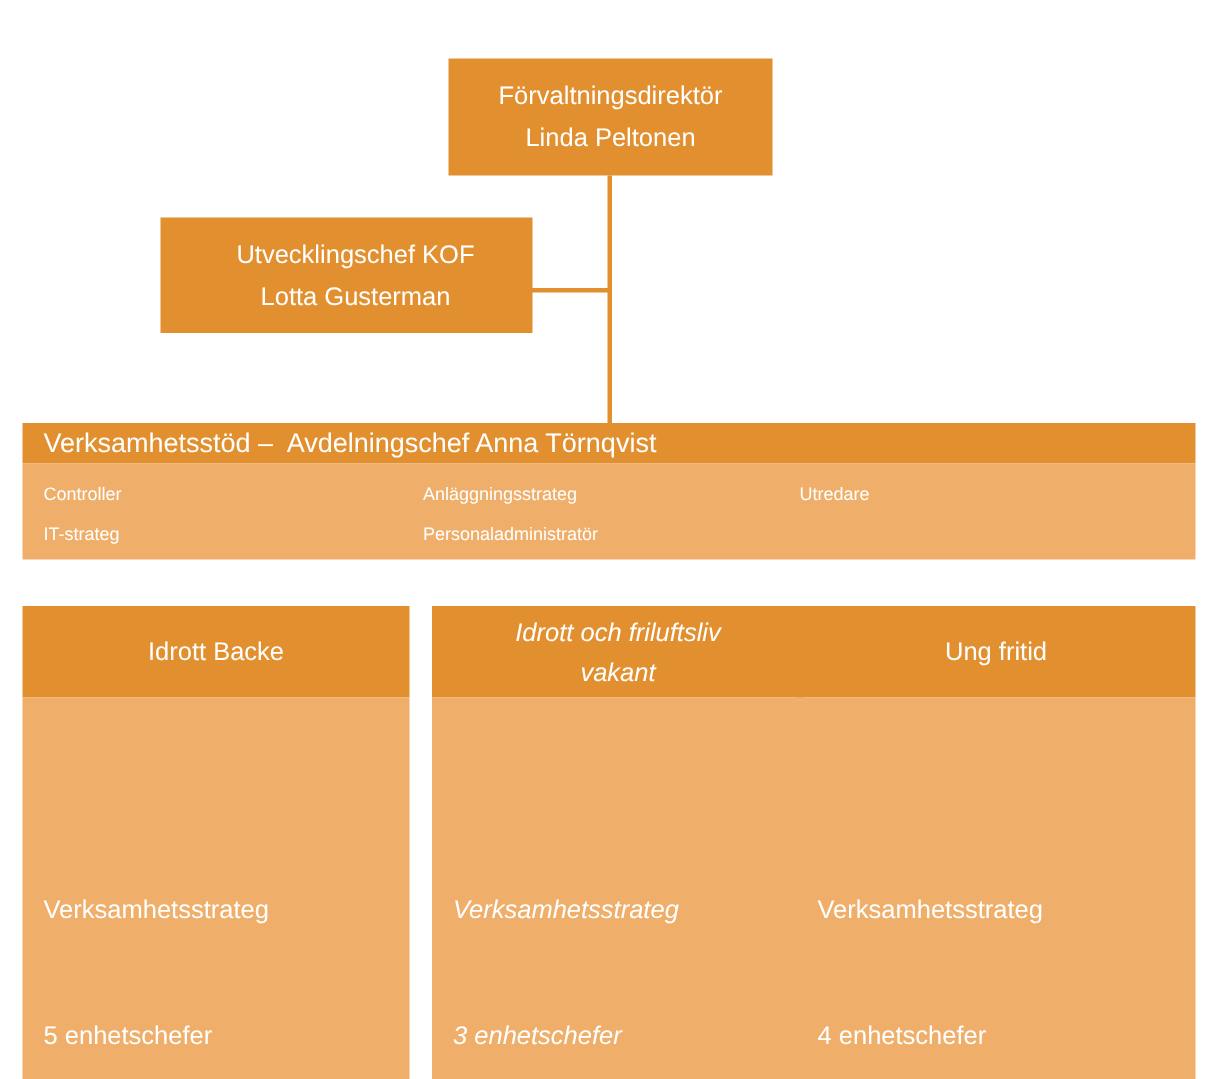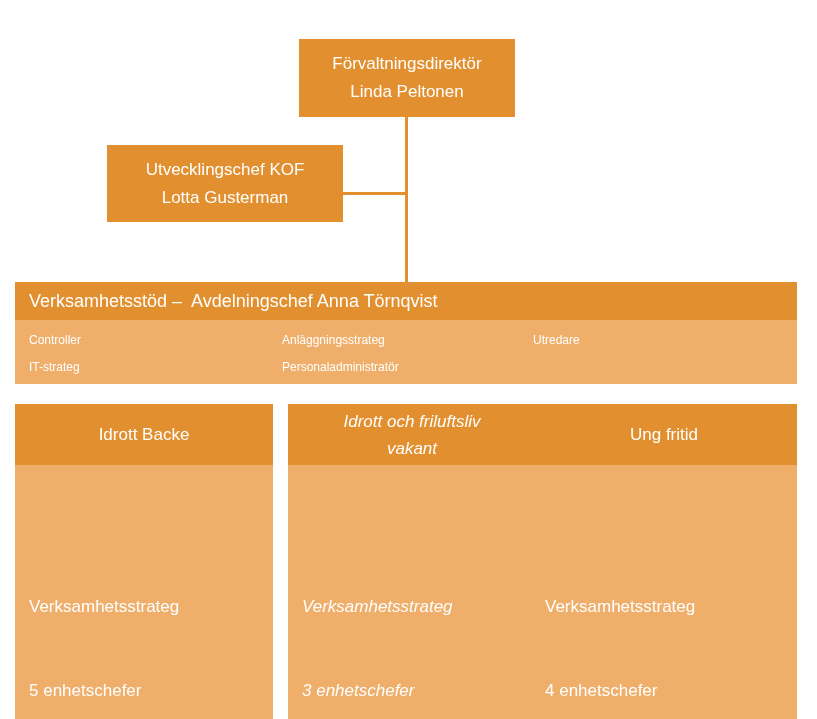--- a/index.html
+++ b/index.html
@@ -16,21 +16,21 @@
     background:var(--dark);
     display:flex;flex-direction:column;
     align-items:center;justify-content:center;
     text-align:center;
     font-size:17px;line-height:28px;
   }
   .connector{position:absolute;background:var(--dark);}
   .bar{position:absolute;left:15px;top:250px;width:782px;}
   .bar-header{
     background:var(--dark);
-    height:38px;display:flex;align-items:center;
+    height:27px;display:flex;align-items:center;
     padding-left:14px;font-size:18px;white-space:pre-wrap;
   }
   .bar-sub{
     background:var(--light);
     height:64px;position:relative;
     font-size:12px;line-height:27px;
   }
   .bar-col{position:absolute;top:7px;}
   .dept{
     position:absolute;top:372px;height:335px;
@@ -57,21 +57,21 @@
 
 <div class="canvas" style="--dark: #E2902F; --light: #EFAF6B; color: rgb(255, 255, 255); margin-top: 32px;">
 
   <div class="box" style="left:299px;top:7px;width:216px;height:78px;">
     <div>Förvaltningsdirektör</div>
     <div>Linda Peltonen</div>
   </div>
 
   <div class="connector" style="left:405px;top:85px;width:3px;height:165px;"></div>
 
-  <div class="box" style="left:107px;top:113px;width:236px;height:77px;">
+  <div class="box" style="left:107px;top:113px;width:236px;height:77px;padding-left:12px;">
     <div>Utvecklingschef KOF</div>
     <div>Lotta Gusterman</div>
   </div>
 
   <div class="connector" style="left:343px;top:160px;width:63px;height:3px;"></div>
 
   <div class="bar">
     <div class="bar-header">Verksamhetsstöd –  Avdelningschef Anna Törnqvist</div>
     <div class="bar-sub">
       <div class="bar-col" style="left:14px;">

